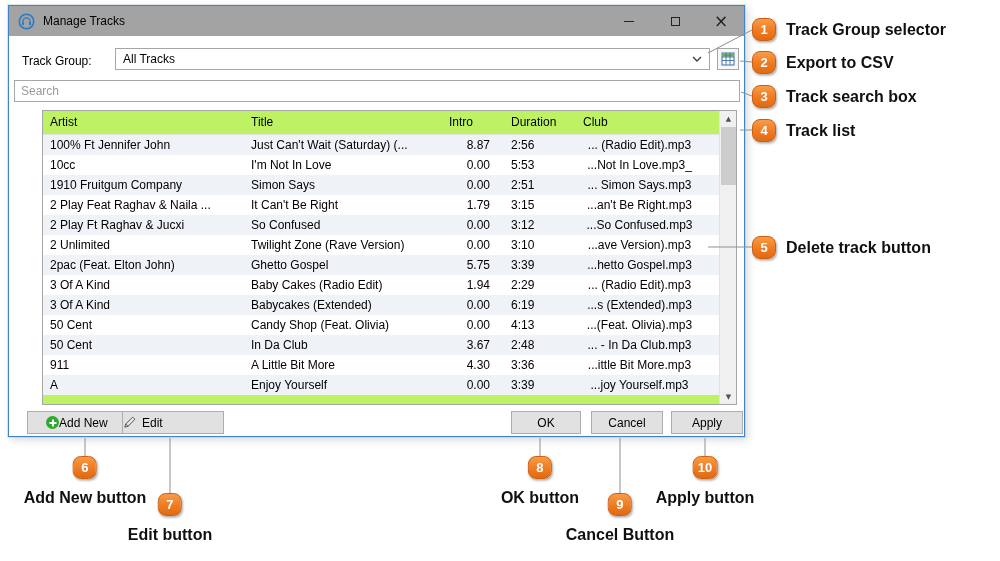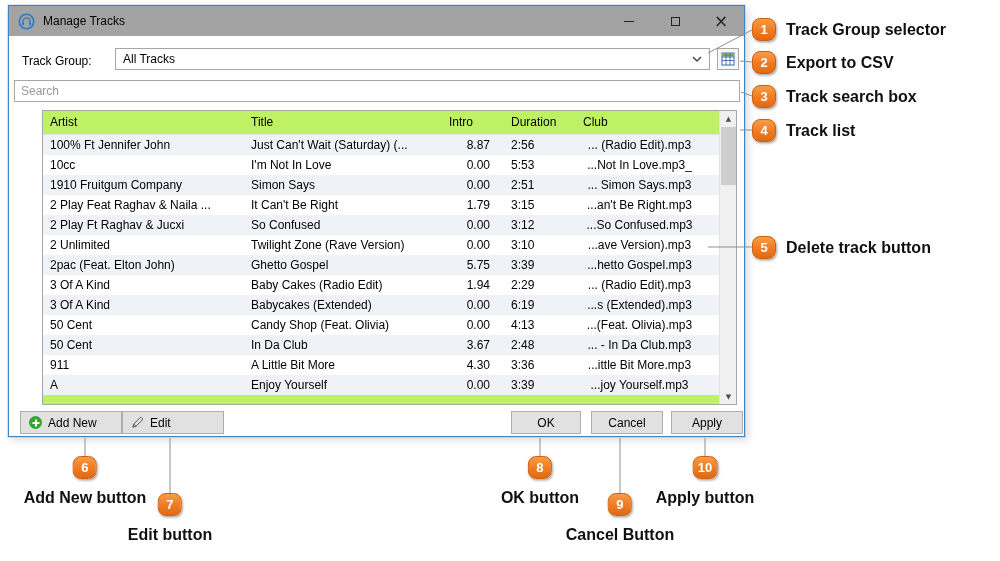--- a/index.html
+++ b/index.html
@@ -88,22 +88,22 @@
   .sb-down { bottom:0; }
   .sb-thumb { position:absolute; left:1px; top:16px; width:15px; height:58px; background:#cdcdcd; }
 
   
   .btn {
     position:absolute; top:405px; height:23px;
     background:#e1e1e1; border:1px solid #adadad; font-size:12px;
     font-family:"Liberation Sans", sans-serif;
     display:flex; align-items:center; justify-content:center; cursor:default;
   }
-  .btn-addnew { left:11px; width:102px; justify-content:flex-start; padding-left:8px; gap:6px; }
-  .btn-edit   { left:113px; width:102px; justify-content:flex-start; padding-left:8px; gap:6px; }
+  .btn-addnew { left:18px; width:102px; justify-content:flex-start; padding-left:18px; }
+  .btn-edit   { left:113px; width:102px; justify-content:flex-start; gap:6px; }
   .btn-ok     { left:502px; width:70px; }
   .btn-cancel { left:582px; width:72px; }
   .btn-apply  { left:662px; width:72px; }
   .ico-plus { position:relative; width:13px; height:13px; border-radius:50%;
     background:var(--accent-green,#2fa82f); flex:0 0 auto; }
   .ico-plus::before, .ico-plus::after { content:""; position:absolute; background:#fff; left:50%; top:50%; }
   .ico-plus::before { width:7px; height:2px; transform:translate(-50%,-50%); }
   .ico-plus::after  { width:2px; height:7px; transform:translate(-50%,-50%); }
   .ico-pencil { width:13px; height:13px; flex:0 0 auto; }
 

